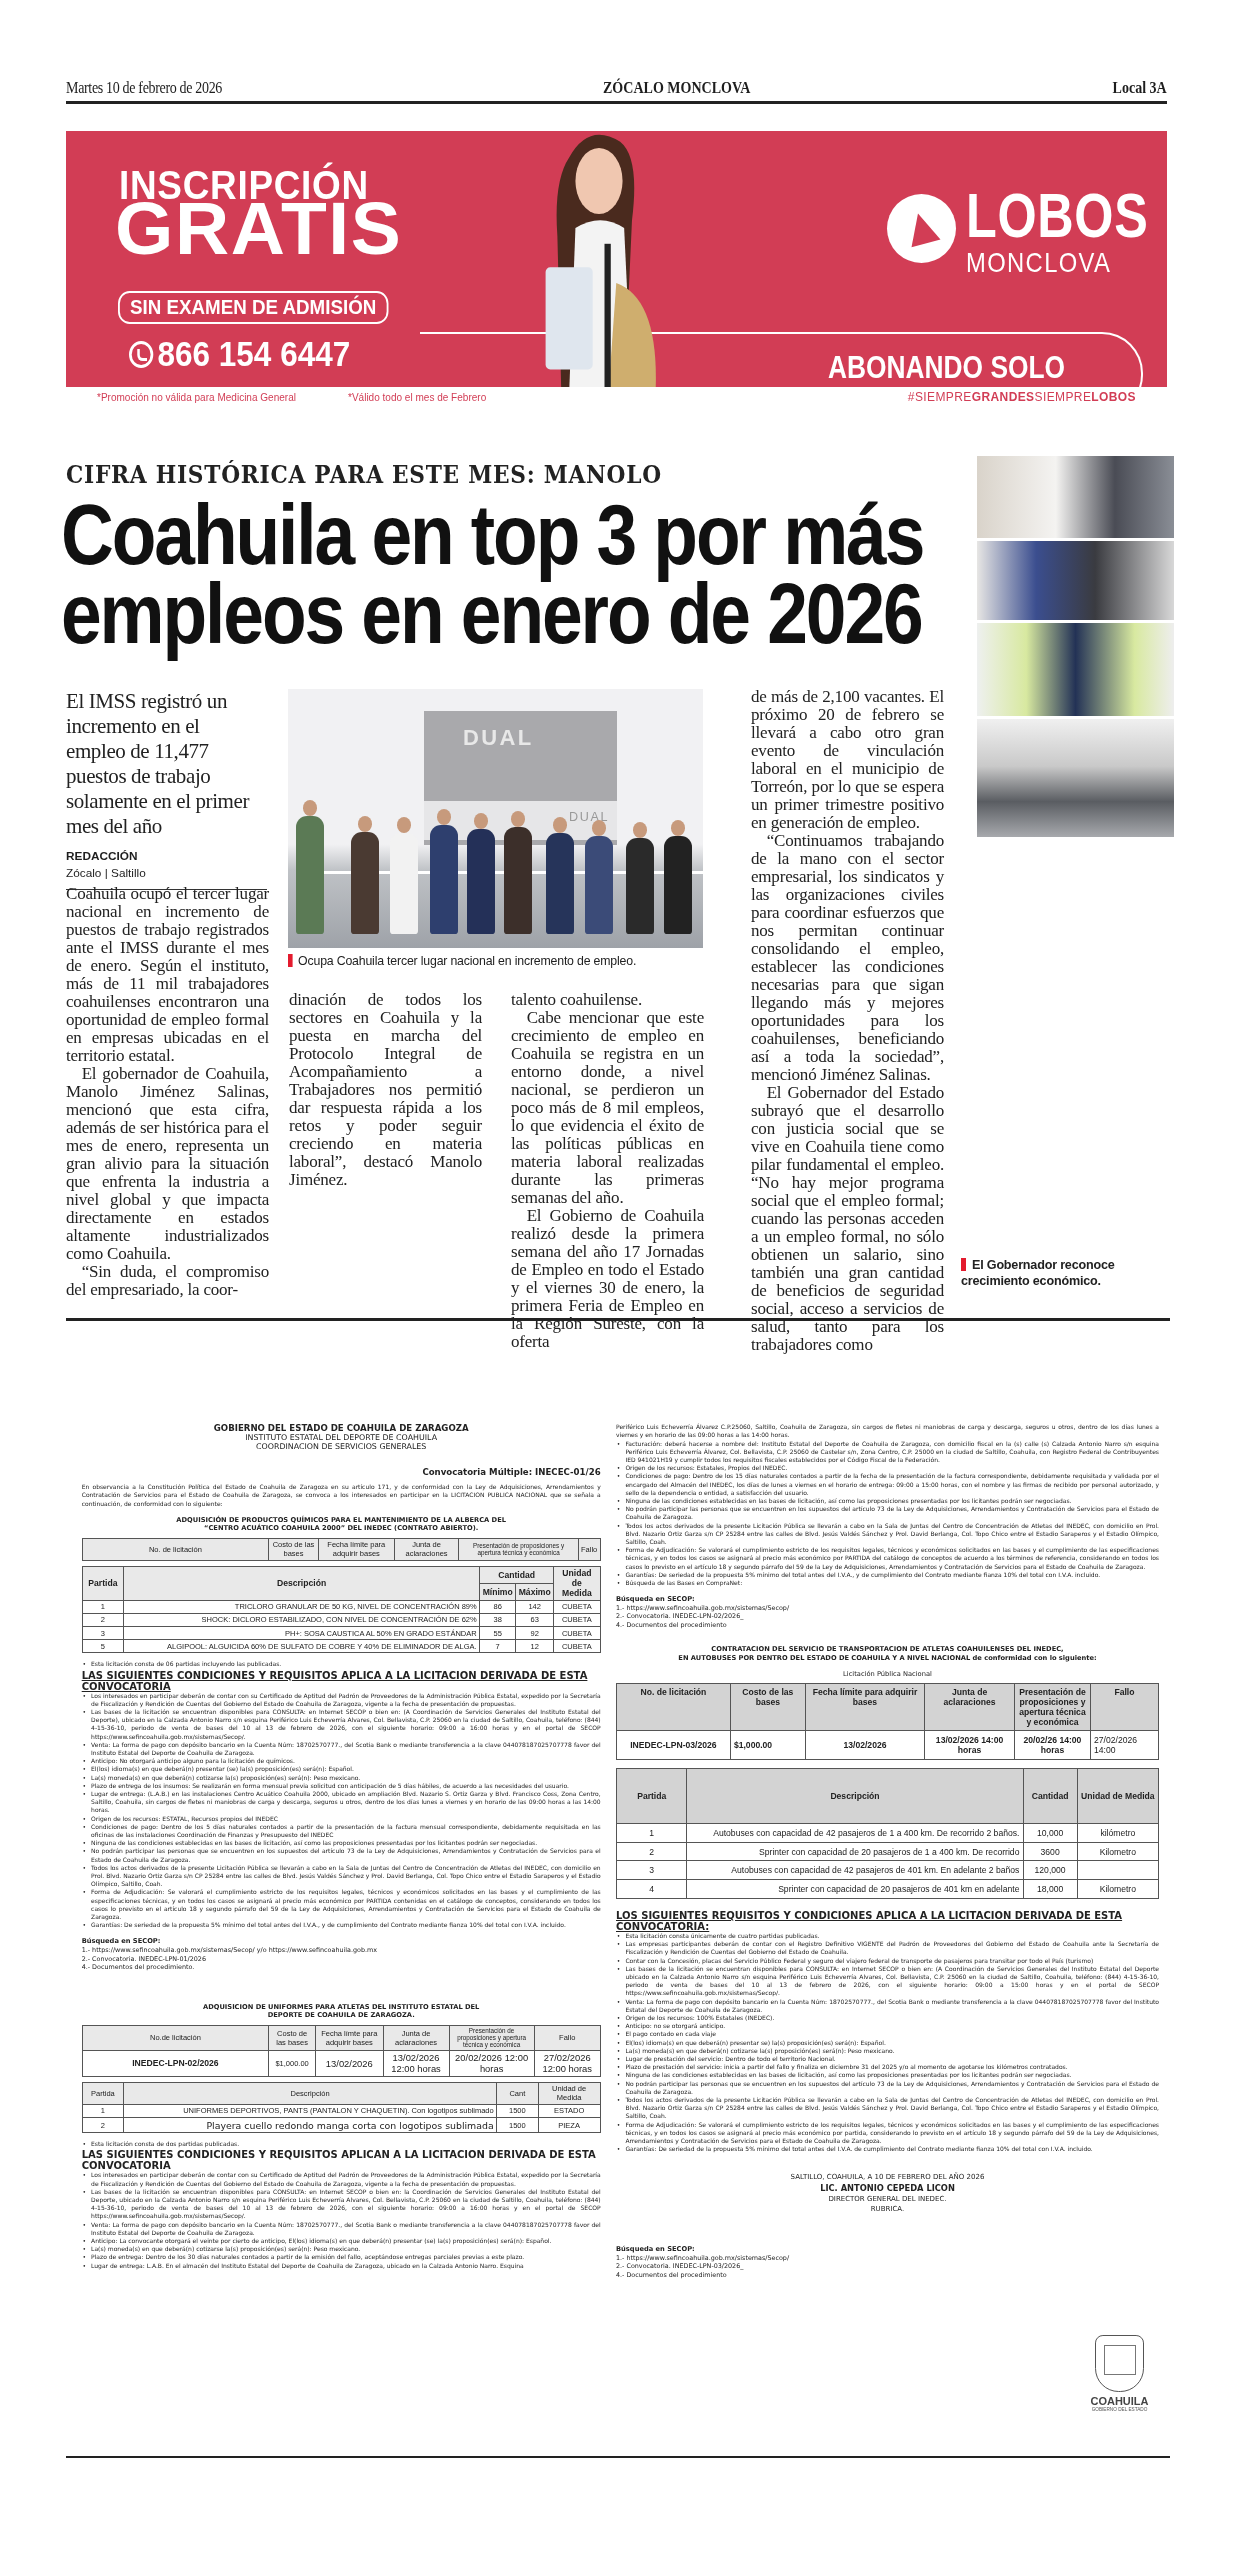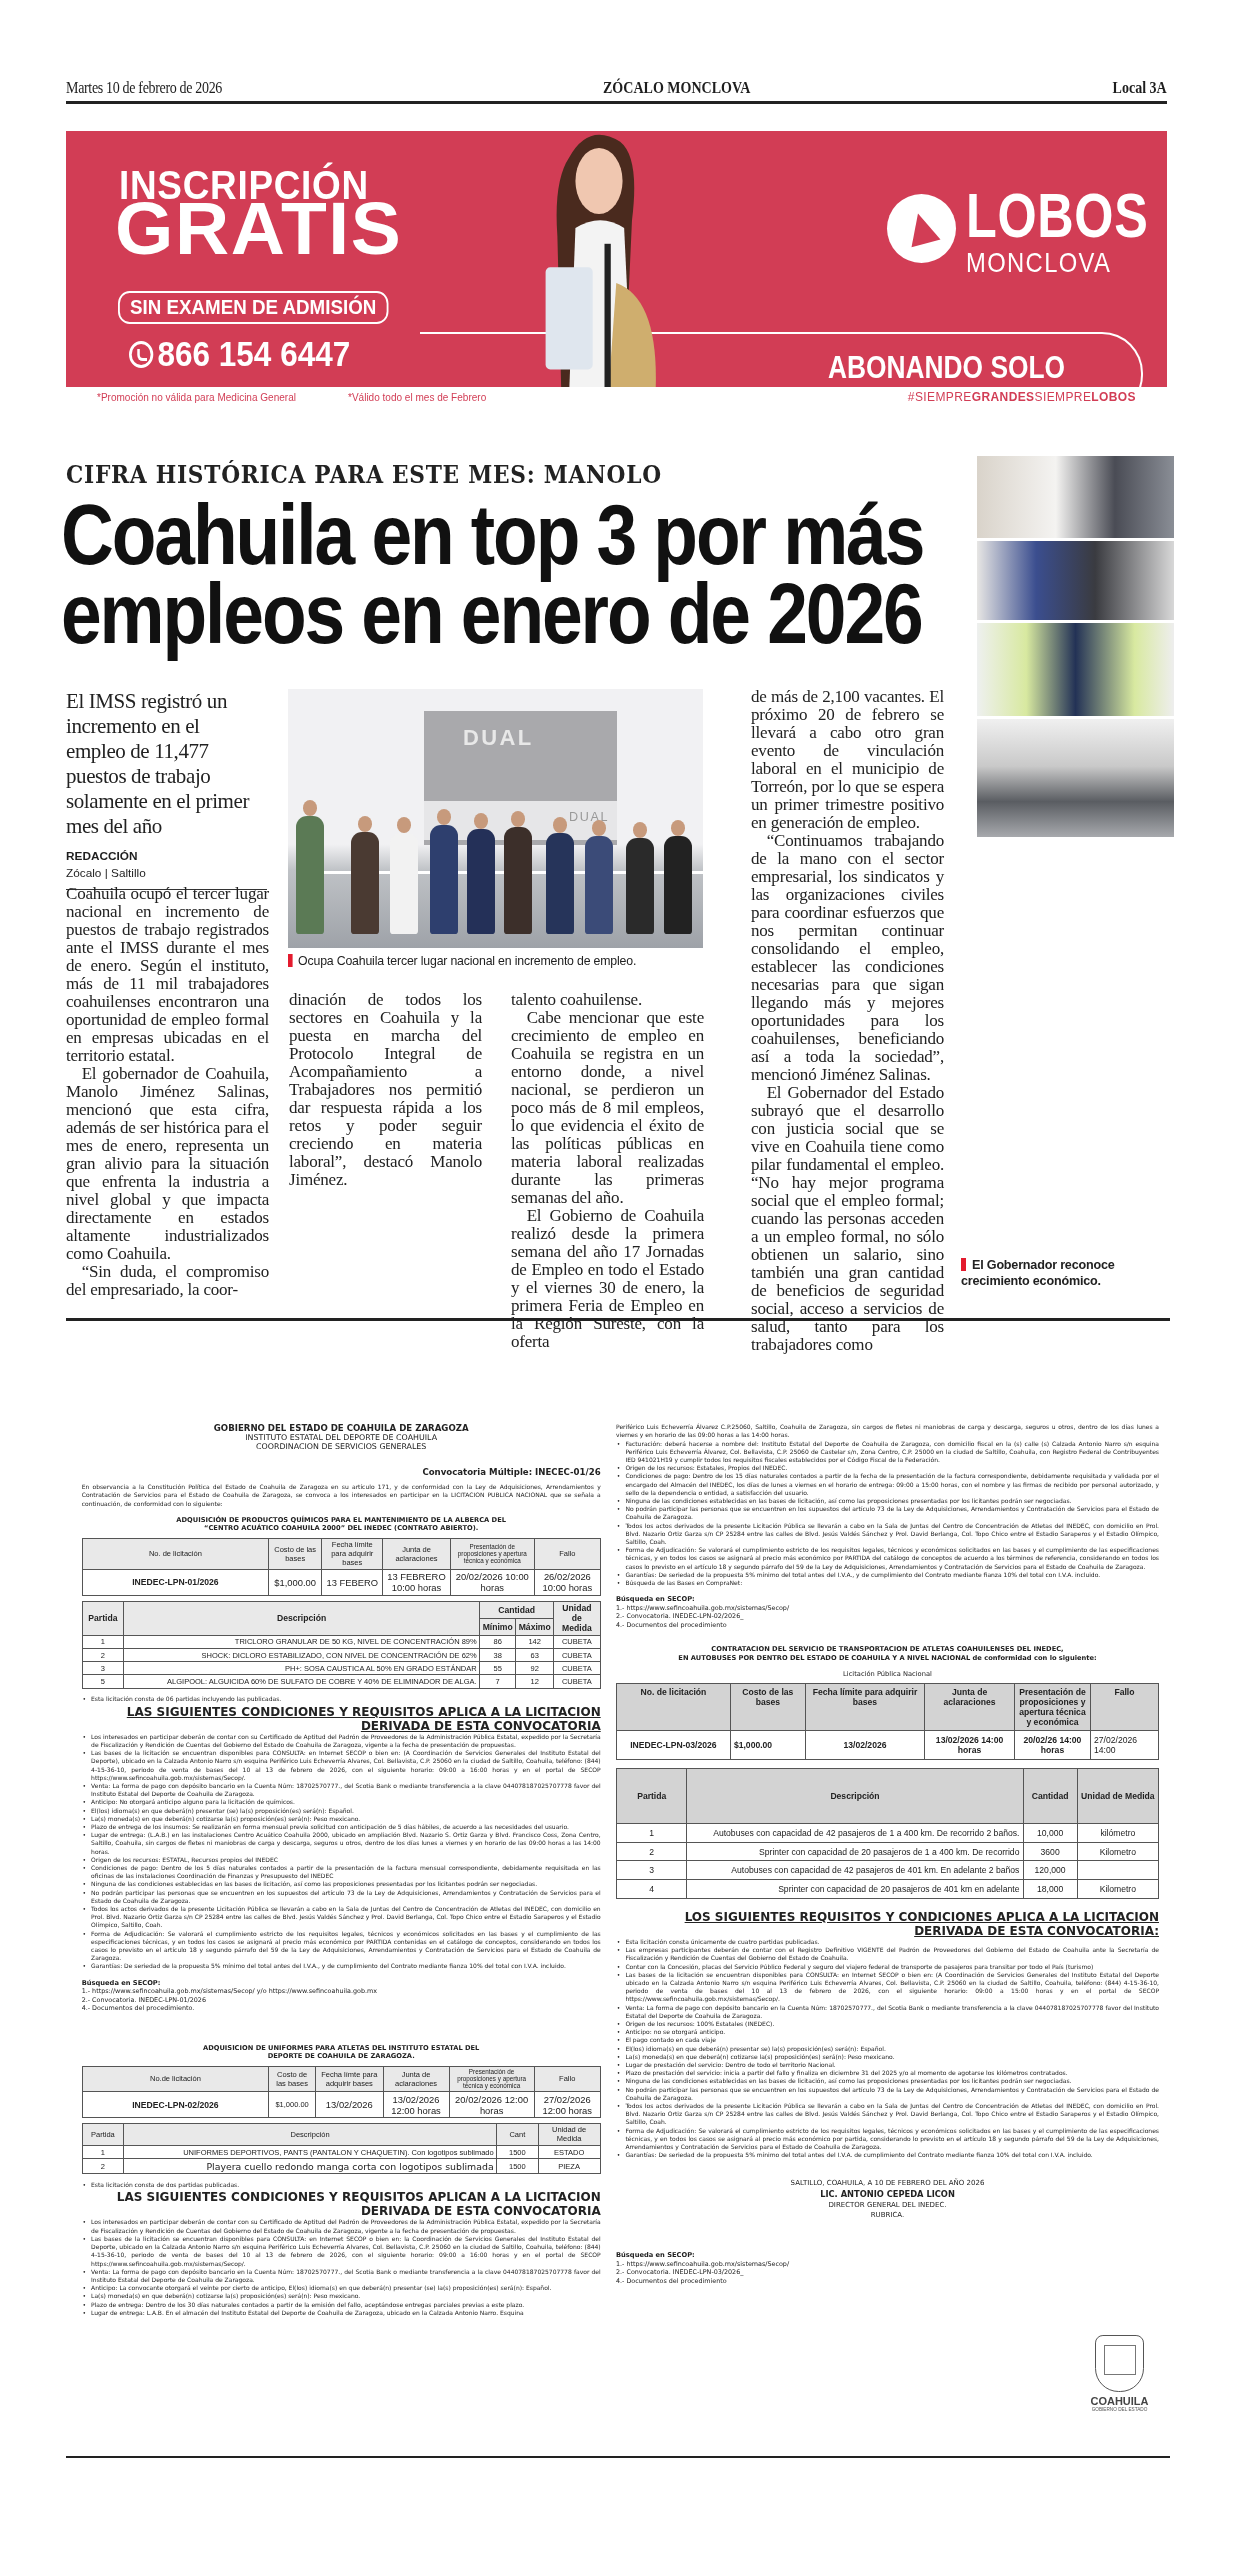--- a/index.html
+++ b/index.html
@@ -78,21 +78,21 @@
   
   .notice { position: absolute; left: 66px; top: 1352px; width: 1104px; height: 1101px; font-family: "DejaVu Sans", sans-serif; color: #222; }
   .notice .colL { position: absolute; left: 15.7px; top: 0; width: 519px; }
   .notice .colR { position: absolute; left: 550px; top: 0; width: 543px; }
   .n-center { text-align: center; }
   .n-gov { font-size: 8.6px; font-weight: bold; margin-top: 71px; }
   .n-inst, .n-coord { font-size: 7.9px; }
   .n-conv { text-align: right; font-size: 8.6px; font-weight: bold; margin-top: 15.7px; }
   .n-p { font-size: 6px; line-height: 8.3px; text-align: justify; margin-top: 6.3px; }
   .n-head { font-size: 6.7px; font-weight: bold; text-align: center; margin-top: 7.9px; line-height: 8.6px; }
-  .n-sub { font-size: 12px; font-weight: bold; text-align: right; text-decoration: underline; margin-top: 1.6px; }
+  .n-sub { font-size: 10px; font-weight: bold; text-align: left; text-decoration: underline; margin-top: 1.6px; }
   .n-list { list-style: none; font-size: 6px; line-height: 8.2px; text-align: justify; }
   .n-list li { padding-left: 9.4px; position: relative; }
   .n-list li::before { content: "•"; position: absolute; left: 0.8px; }
   .n-secop { font-size: 6.4px; line-height: 8.6px; margin-top: 7.9px; }
   .n-secop b { font-size: 6.7px; }
   table.nt { width: 100%; border-collapse: collapse; font-family: "Liberation Sans", sans-serif; font-size: 7.5px; margin-top: 4.7px; }
   table.nt td, table.nt th { border: 0.8px solid #555; padding: 1.6px 2.4px; text-align: center; font-weight: normal; }
   table.nt th { background: #e9e9e9; }
   table.nt td.desc { text-align: right; }
   table.nt .bold { font-weight: bold; font-size: 8.6px; }
@@ -234,28 +234,20 @@
     </div>
     <table class="nt">
       <tbody>
           <tr>
         <th style="width:36%">No. de licitación</th>
         <th>Costo de las bases</th>
         <th>Fecha límite para adquirir bases</th>
         <th>Junta de aclaraciones</th>
         <th style="font-size:6.3px">Presentación de proposiciones y apertura técnica y económica</th>
         <th>Fallo</th>
-      </tr>
-      <tr>
-        <td class="bold">INEDEC-LPN-01/2026</td>
-        <td class="big">$1,000.00</td>
-        <td class="big">13 FEBERO</td>
-        <td class="big">13 FEBRERO 10:00 horas</td>
-        <td class="big">20/02/2026 10:00 horas</td>
-        <td class="big">26/02/2026 10:00 horas</td>
       </tr>
     </tbody>
       </table>
     <table class="nt">
       <tbody>
           <tr>
         <th rowspan="2" class="bold" style="width:8%">Partida</th>
         <th rowspan="2" class="bold">Descripción</th>
         <th colspan="2" class="bold">Cantidad</th>
         <th rowspan="2" class="bold" style="width:9%">Unidad de Medida</th>

